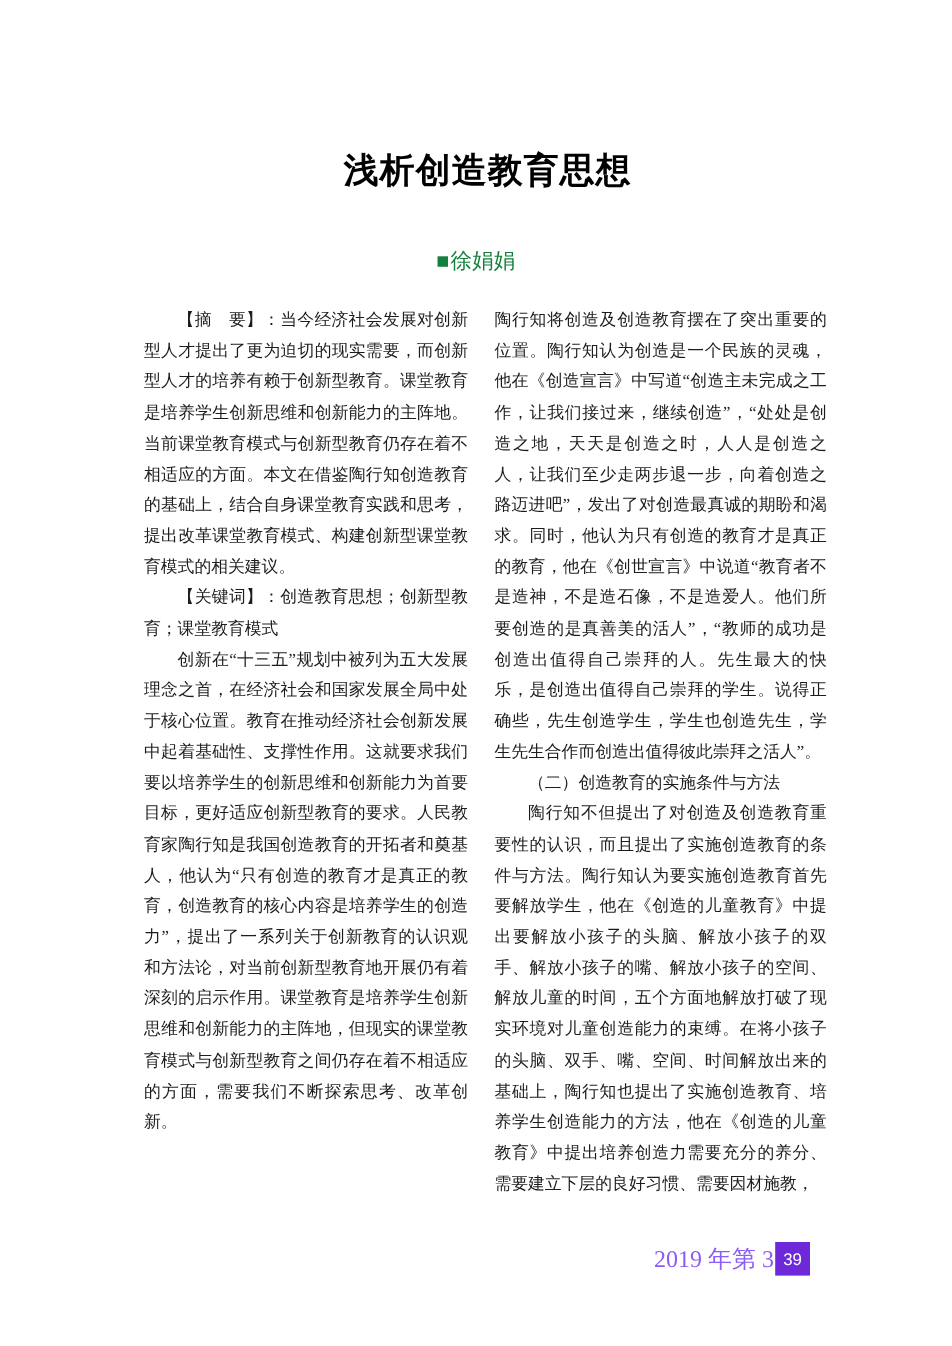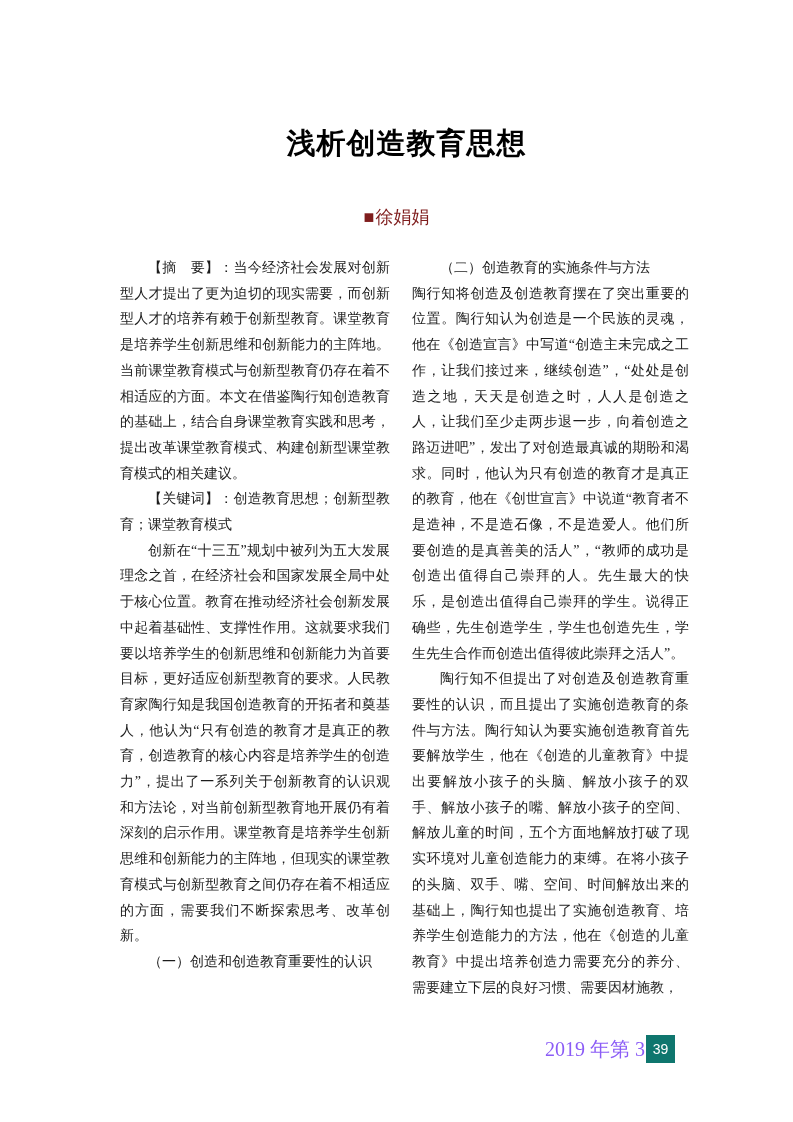--- a/index.html
+++ b/index.html
@@ -11,21 +11,21 @@
     color: #1c1c1c;
     overflow: hidden;
   }
   .title-block {
     position: absolute; top: 126px; left: 0; width: 793px;
     text-align: center; font-weight: bold; color: #000;
     font-size: 29px; line-height: 34px; letter-spacing: 1px; margin-left: 10px;
   }
   .author-line {
     position: absolute; top: 205px; left: 0; width: 793px;
-    text-align: center; font-size: 18px; color: #7f1d1d;
+    text-align: center; font-size: 18px; color: #15803d;
     font-family: Liberation Serif, serif;
   }
   .author-marker { display: inline-block; margin-right: 1px; }
   .columns {
     position: absolute; left: 120px; top: 255px; display: flex; gap: 22px;
   }
   .col { font-size: 14px; line-height: 25.7px; text-align: justify; text-justify: inter-character; }
   .col-left  { width: 270px; }
   .col-right { width: 277px; }
   p.para { margin: 0; }
@@ -33,21 +33,21 @@
   p.heading {
     font-weight: bold;
     font-family: "Liberation Sans", "DejaVu Sans", sans-serif;
   }
   .footer-issue {
     position: absolute; top: 1036px; left: 545px;
     font-size: 20px; color: #8b5cf6; white-space: nowrap;
   }
   .page-number-box {
     position: absolute; left: 646px; top: 1035px;
-    width: 29px; height: 28px; background: #0f766e; color: #ffffff;
+    width: 29px; height: 28px; background: #6d28d9; color: #ffffff;
     display: flex; align-items: center; justify-content: center;
     font-size: 14px;
     font-family: "Liberation Sans", "DejaVu Sans", sans-serif;
   }
 </style>
 </head>
 <body>
 
 <div class="title-block">
   <div>浅析创造教育思想</div>
@@ -55,25 +55,24 @@
 
 <div class="author-line">
   <span class="author-marker">■</span><span>徐娟娟</span>
 </div>
 
 <div class="columns">
   <div class="col col-left">
       <p class="para kai indent">【摘　要】：当今经济社会发展对创新型人才提出了更为迫切的现实需要，而创新型人才的培养有赖于创新型教育。课堂教育是培养学生创新思维和创新能力的主阵地。当前课堂教育模式与创新型教育仍存在着不相适应的方面。本文在借鉴陶行知创造教育的基础上，结合自身课堂教育实践和思考，提出改革课堂教育模式、构建创新型课堂教育模式的相关建议。</p>
       <p class="para kai indent">【关键词】：创造教育思想；创新型教育；课堂教育模式</p>
       <p class="para normal indent">创新在“十三五”规划中被列为五大发展理念之首，在经济社会和国家发展全局中处于核心位置。教育在推动经济社会创新发展中起着基础性、支撑性作用。这就要求我们要以培养学生的创新思维和创新能力为首要目标，更好适应创新型教育的要求。人民教育家陶行知是我国创造教育的开拓者和奠基人，他认为“只有创造的教育才是真正的教育，创造教育的核心内容是培养学生的创造力”，提出了一系列关于创新教育的认识观和方法论，对当前创新型教育地开展仍有着深刻的启示作用。课堂教育是培养学生创新思维和创新能力的主阵地，但现实的课堂教育模式与创新型教育之间仍存在着不相适应的方面，需要我们不断探索思考、改革创新。</p>
-      <p class="para kai indent">（一）创造和创造教育重要性的认识</p>
     </div>
   <div class="col col-right">
+      <p class="para normal">陶行知将创造及创造教育摆在了突出重要的位置。陶行知认为创造是一个民族的灵魂，他在《创造宣言》中写道“创造主未完成之工作，让我们接过来，继续创造”，“处处是创造之地，天天是创造之时，人人是创造之人，让我们至少走两步退一步，向着创造之路迈进吧”，发出了对创造最真诚的期盼和渴求。同时，他认为只有创造的教育才是真正的教育，他在《创世宣言》中说道“教育者不是造神，不是造石像，不是造爱人。他们所要创造的是真善美的活人”，“教师的成功是创造出值得自己崇拜的人。先生最大的快乐，是创造出值得自己崇拜的学生。说得正确些，先生创造学生，学生也创造先生，学生先生合作而创造出值得彼此崇拜之活人”。</p>
       <p class="para kai indent">（二）创造教育的实施条件与方法</p>
-      <p class="para normal">陶行知将创造及创造教育摆在了突出重要的位置。陶行知认为创造是一个民族的灵魂，他在《创造宣言》中写道“创造主未完成之工作，让我们接过来，继续创造”，“处处是创造之地，天天是创造之时，人人是创造之人，让我们至少走两步退一步，向着创造之路迈进吧”，发出了对创造最真诚的期盼和渴求。同时，他认为只有创造的教育才是真正的教育，他在《创世宣言》中说道“教育者不是造神，不是造石像，不是造爱人。他们所要创造的是真善美的活人”，“教师的成功是创造出值得自己崇拜的人。先生最大的快乐，是创造出值得自己崇拜的学生。说得正确些，先生创造学生，学生也创造先生，学生先生合作而创造出值得彼此崇拜之活人”。</p>
       <p class="para normal indent">陶行知不但提出了对创造及创造教育重要性的认识，而且提出了实施创造教育的条件与方法。陶行知认为要实施创造教育首先要解放学生，他在《创造的儿童教育》中提出要解放小孩子的头脑、解放小孩子的双手、解放小孩子的嘴、解放小孩子的空间、解放儿童的时间，五个方面地解放打破了现实环境对儿童创造能力的束缚。在将小孩子的头脑、双手、嘴、空间、时间解放出来的基础上，陶行知也提出了实施创造教育、培养学生创造能力的方法，他在《创造的儿童教育》中提出培养创造力需要充分的养分、需要建立下层的良好习惯、需要因材施教，</p>
     </div>
 </div>
 
 <div class="footer-issue">2019 年第 3 期</div>
 <div class="page-number-box">
   <span>39</span>
 </div>
 
 </body></html>

